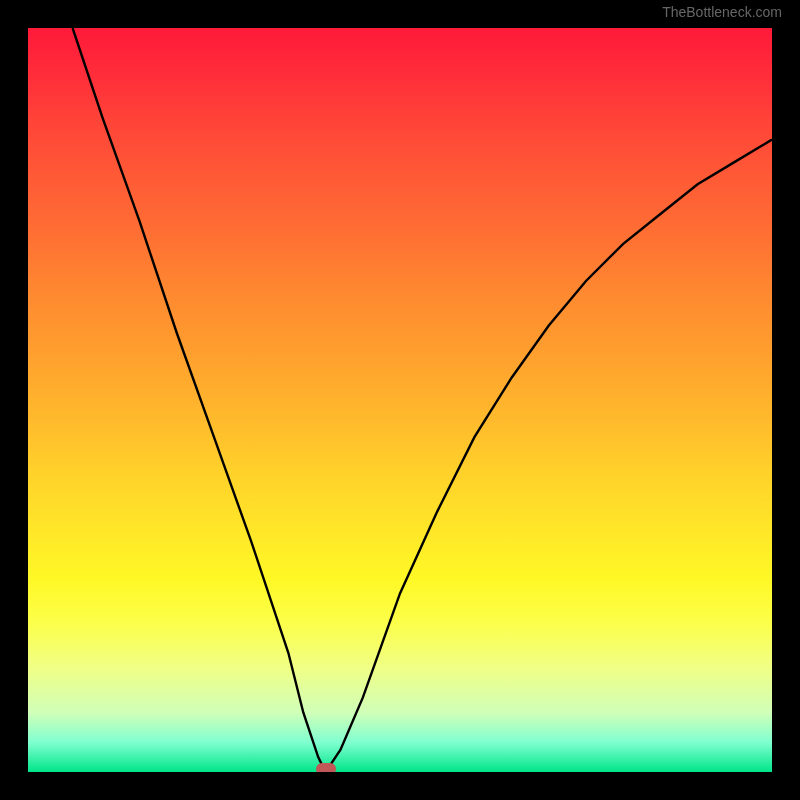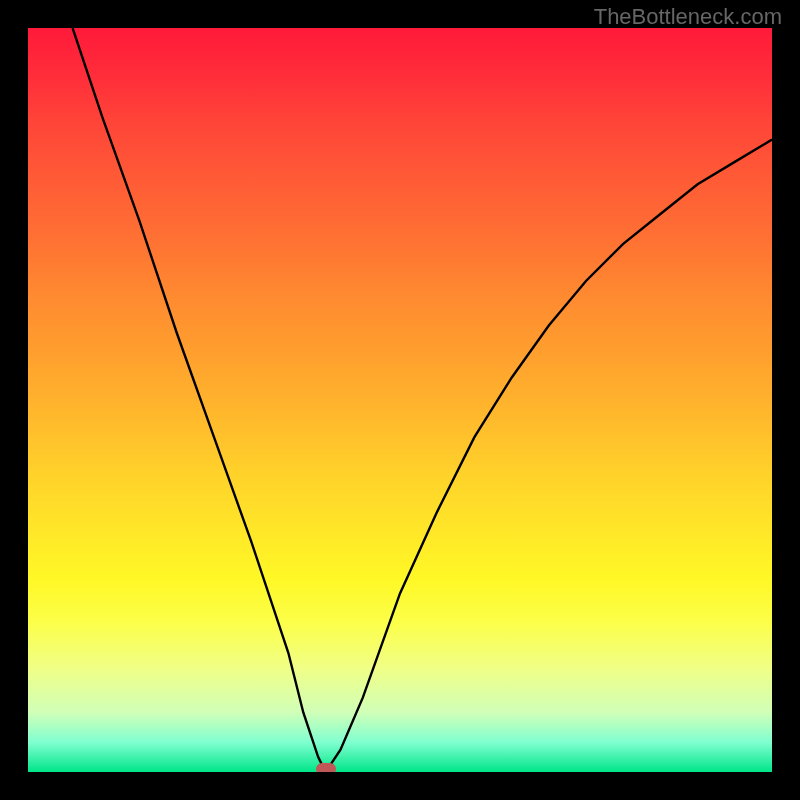--- a/index.html
+++ b/index.html
@@ -8,21 +8,21 @@
     height: 800px;
     background: #000;
     position: relative;
     font-family: Arial, sans-serif;
   }
   .watermark {
     position: absolute;
     top: 4px;
     right: 18px;
     color: #666666;
-    font-size: 22px;
+    font-size: 14px;
     font-weight: normal;
     z-index: 10;
     text-align: right;
   }
   .plot-area {
     position: absolute;
     top: 28px;
     left: 28px;
     width: 744px;
     height: 744px;

